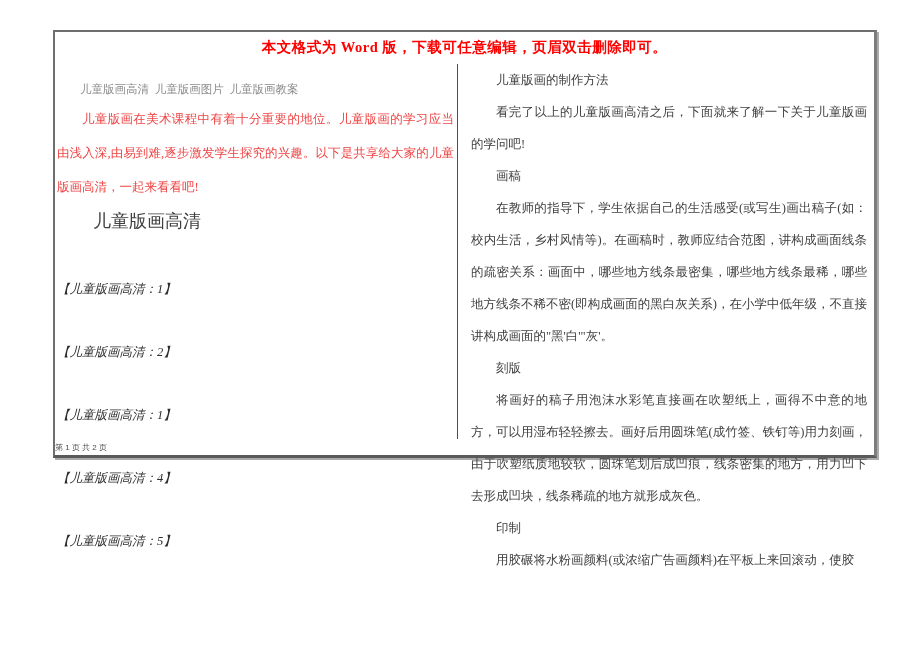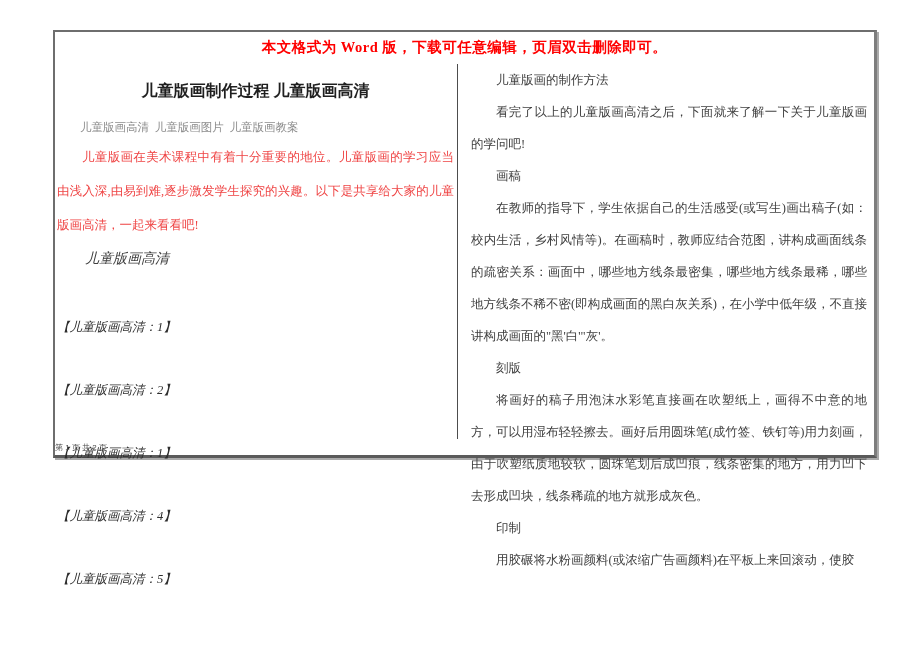--- a/index.html
+++ b/index.html
@@ -35,21 +35,21 @@
   }
   .keywords{
     margin:17px 0 0 0;font-size:11.5px;color:#8c8c8c;
     text-indent:2em;white-space:pre-wrap;line-height:16px;
   }
   .intro{
     margin:5px 0 0 0;font-size:12.5px;color:#ef4444;
     line-height:34px;text-align:justify;text-indent:2em;
   }
   .subhead{
-    margin:0;font-size:14px;color:#3e3e3e;line-height:34px;text-indent:2em;font-style:italic;
+    margin:0;font-size:18px;color:#3e3e3e;line-height:34px;text-indent:2em;
   }
   .gallery-item{
     margin:41px 0 0 0;font-size:12.5px;color:#2e2e2e;line-height:22px;font-style:italic;
   }
   .gallery-item.first{margin-top:40px;}
   .rp{margin:0;text-indent:2em;}
   .page-footer{
     position:absolute;left:0;right:0;bottom:2px;
     font-size:8px;color:#4a4a4a;white-space:pre-wrap;
     font-family:"Liberation Sans","DejaVu Sans",sans-serif;
@@ -59,21 +59,20 @@
 <body>
 
 <div id="canvas">
   <div class="page">
 
     <div class="banner">本文格式为 Word 版，下载可任意编辑，页眉双击删除即可。</div>
 
     <div class="columns">
 
       <div class="col-left">
-        <h1 class="doc-title">儿童版画制作过程 儿童版画高清</h1>
         <p class="keywords">儿童版画高清  儿童版画图片  儿童版画教案</p>
         <p class="intro">儿童版画在美术课程中有着十分重要的地位。儿童版画的学习应当由浅入深,由易到难,逐步激发学生探究的兴趣。以下是共享给大家的儿童版画高清，一起来看看吧!</p>
         <p class="subhead">儿童版画高清</p>
         <div class="gallery-item first">【儿童版画高清：1】</div>
         <div class="gallery-item">【儿童版画高清：2】</div>
         <div class="gallery-item">【儿童版画高清：1】</div>
         <div class="gallery-item">【儿童版画高清：4】</div>
         <div class="gallery-item">【儿童版画高清：5】</div>
       </div>
 

